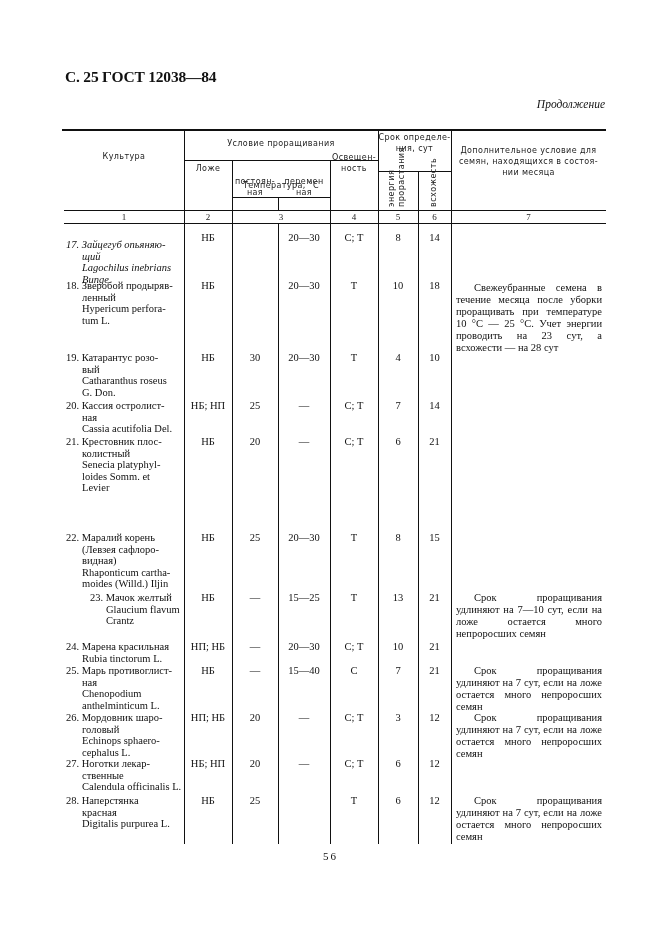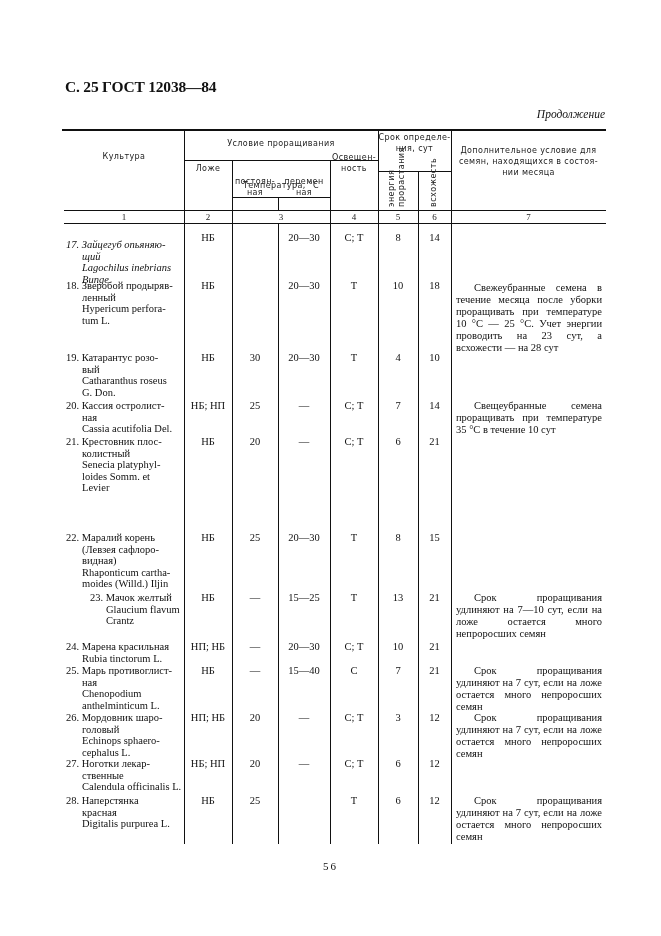--- a/index.html
+++ b/index.html
@@ -1,17 +1,17 @@
 <!DOCTYPE html>
 <html><head>
 <meta charset="utf-8">
 <style>
   html, body { margin:0; padding:0; background:#fff; }
   body { width:661px; height:936px; position:relative; overflow:hidden; font-family:"Liberation Serif", "DejaVu Serif", serif; color:#111; }
-  .abs { position:absolute;margin-top:10px; }
+  .abs { position:absolute; }
   .page-header { left:65px; top:68px; font-weight:bold; font-size:15.5px; letter-spacing:-0.2px; }
   .continuation { right:56px; top:98px; font-style:italic; font-size:11.5px; }
   .hline { position:absolute; background:#111; height:1px; }
   .hthick { height:2px; }
   .vline { position:absolute; background:#111; width:1px; }
   .hdr { position:absolute; font-family:"DejaVu Sans", sans-serif; font-size:8px; text-align:center; letter-spacing:0.4px; line-height:11px; color:#222; }
   .vert { position:absolute; font-family:"DejaVu Sans", sans-serif; font-size:8px; line-height:10px; text-align:center; writing-mode:vertical-rl; transform:rotate(180deg); color:#222; letter-spacing:0.5px; }
   .num { position:absolute; font-size:9px; text-align:center; color:#222; }
   .cell { position:absolute; font-size:10.5px; line-height:11.6px; }
   .cult { left:66px; width:118px; }
@@ -213,21 +213,20 @@
       <div class="cell c3b" style="top: 795px;"></div>
       <div class="cell c4" style="top: 795px;">Т</div>
       <div class="cell c5" style="top: 795px;">6</div>
       <div class="cell c6" style="top: 795px;">12</div>
     </div>
 
   <div class="cell note" style="top:282px;">
       <p>Свежеубранные семена в течение месяца после уборки проращивать при температуре 10 °С — 25 °С. Учет энергии проводить на 23 сут, а всхожести — на 28 сут</p>
     </div>
   <div class="cell note" style="top:400px;">
-      <p>Свещеубранные семена проращивать при температуре 35 °С в течение 10 сут</p>
     </div>
   <div class="cell note" style="top:592px;">
       <p>Срок проращивания удлиняют на 7—10 сут, если на ложе остается много непроросших семян</p>
     </div>
   <div class="cell note" style="top:665px;">
       <p>Срок проращивания удлиняют на 7 сут, если на ложе остается много непроросших семян</p>
     </div>
   <div class="cell note" style="top:712px;">
       <p>Срок проращивания удлиняют на 7 сут, если на ложе остается много непроросших семян</p>
     </div>

